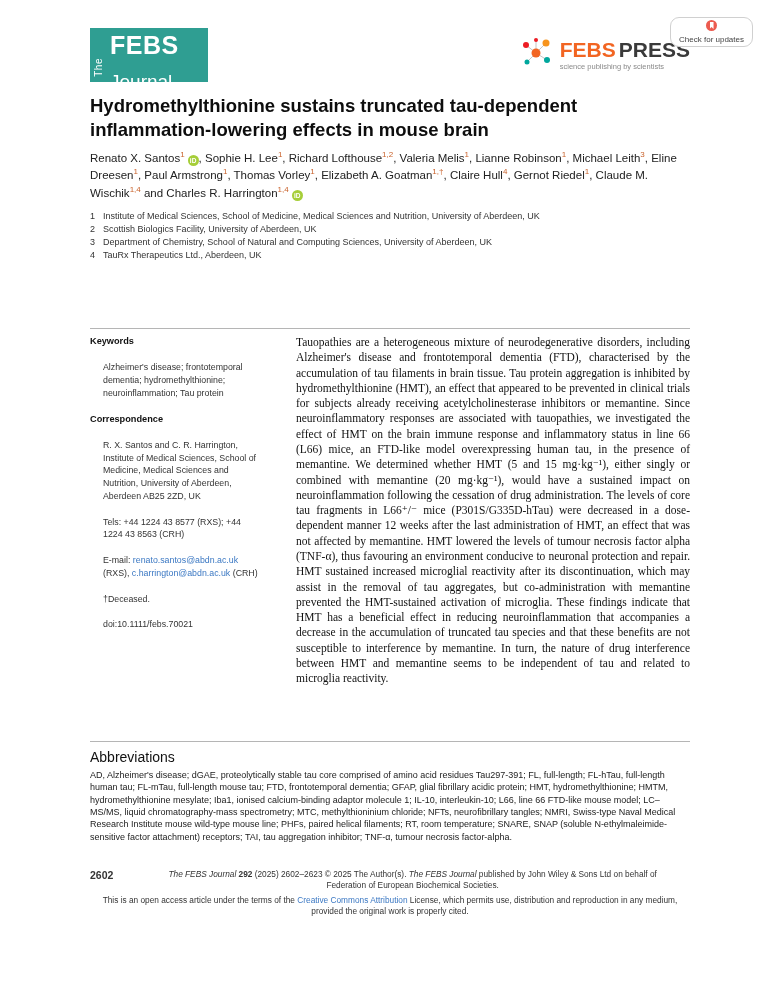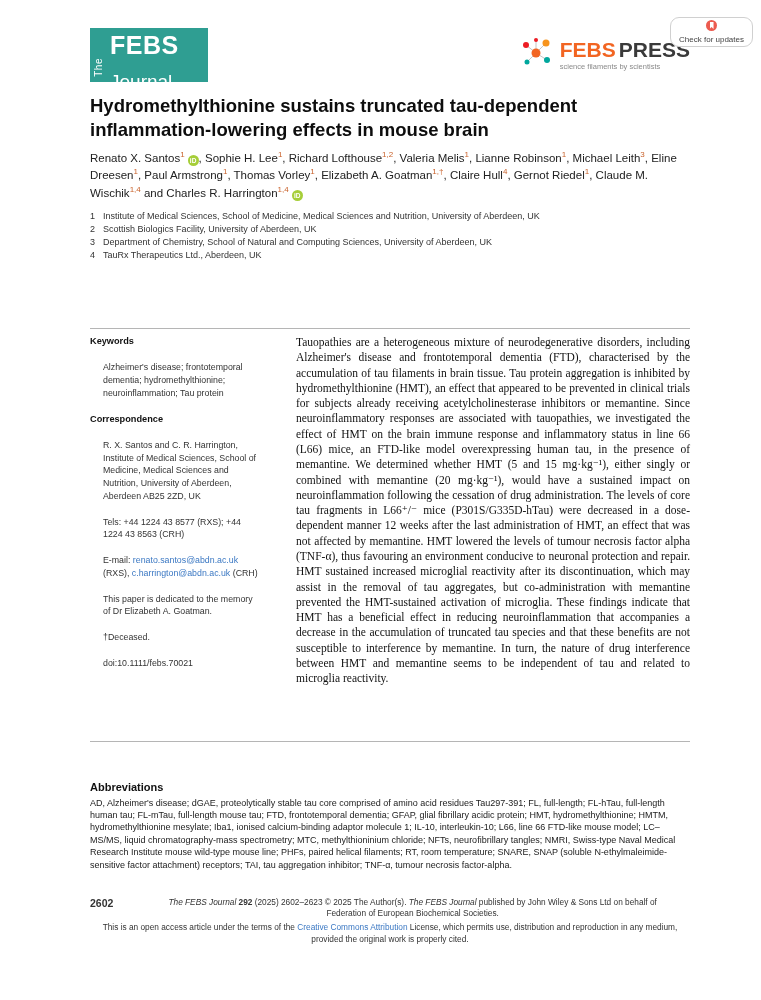--- a/index.html
+++ b/index.html
@@ -62,21 +62,21 @@
   .sb-p { margin: 13px; }
   .link { color: #3b78c3; text-decoration: none; cursor: pointer; }
 
   .abstract {
     flex: 1; font-family: "Liberation Serif", "DejaVu Serif", serif;
     font-size: 11.5px; line-height: 1.33; text-align: justify; color: #111;
   }
 
   
   .abbrev { padding-top: 6px; font-size: 9px; line-height: 1.38; color: #222; }
-  .abbrev-title { font-weight: bold; font-size: 11px; margin-bottom: 2px; color: #111; margin-top: 32px; }
+  .abbrev-title { font-weight: normal; font-size: 14px; margin-bottom: 2px; color: #111; }
 
   
   .footer { margin-top: 26px; font-size: 8.3px; color: #333; }
   .footer-top { display: flex; align-items: flex-start; }
   .page-num { font-weight: bold; font-size: 10.5px; margin-right: 22px; flex-shrink: 0; }
   .footer-center { flex: 1; text-align: center; max-width: 500px; margin: 0 auto; line-height: 1.35; }
   .footer-oa { text-align: center; margin-top: 3px; line-height: 1.35; }
   .it { font-style: italic; }
   .b { font-weight: bold; text-align: center; }
 </style>
@@ -113,21 +113,21 @@
           <circle cx="27" cy="7" r="3.5" fill="#f7941d"></circle>
           <circle cx="28" cy="24" r="3" fill="#00a79d"></circle>
           <circle cx="8" cy="26" r="2.5" fill="#00a79d"></circle>
           <circle cx="17" cy="4" r="2" fill="#ed1c24"></circle>
         </svg>
       </span>
       <div>
         <div class="press-name">
           <span class="press-febs">FEBS</span><span class="press-press">PRESS</span>
         </div>
-        <div class="press-tagline">science filaments by scientists</div>
+        <div class="press-tagline">science publishing by scientists</div>
       </div>
     </div>
   </div>
 
   <h1 class="title">Hydromethylthionine sustains truncated tau-dependent inflammation-lowering effects in mouse brain</h1>
 
   <div class="authors" id="authors"><span>Renato X. Santos<sup>1</sup><span class="orcid">iD</span></span>, <span>Sophie H. Lee<sup>1</sup></span>, <span>Richard Lofthouse<sup>1,2</sup></span>, <span>Valeria Melis<sup>1</sup></span>, <span>Lianne Robinson<sup>1</sup></span>, <span>Michael Leith<sup>3</sup></span>, <span>Eline Dreesen<sup>1</sup></span>, <span>Paul Armstrong<sup>1</sup></span>, <span>Thomas Vorley<sup>1</sup></span>, <span>Elizabeth A. Goatman<sup>1,†</sup></span>, <span>Claire Hull<sup>4</sup></span>, <span>Gernot Riedel<sup>1</sup></span>, <span>Claude M. Wischik<sup>1,4</sup></span> <span>and Charles R. Harrington<sup>1,4</sup><span class="orcid">iD</span></span></div>
 
   <div class="affiliations" id="affiliations">
       <div class="aff-row">
@@ -156,23 +156,20 @@
         <div class="sb-head">Keywords</div>
         <p class="sb-p">Alzheimer's disease; frontotemporal dementia; hydromethylthionine; neuroinflammation; Tau protein</p>
       </div>
       <div class="sb-block">
         <div class="sb-head">Correspondence</div>
         <p class="sb-p">R. X. Santos and C. R. Harrington, Institute of Medical Sciences, School of Medicine, Medical Sciences and Nutrition, University of Aberdeen, Aberdeen AB25 2ZD, UK</p>
         <p class="sb-p">Tels: +44 1224 43 8577 (RXS); +44 1224 43 8563 (CRH)</p>
         <p class="sb-p"><span>E-mail: </span><a class="link">renato.santos@abdn.ac.uk</a><span> (RXS), </span><a class="link">c.harrington@abdn.ac.uk</a><span> (CRH)</span></p>
       </div>
       <div class="sb-block">
-        <p class="sb-p">This paper is dedicated to the memory of Dr Elizabeth A. Goatman.</p>
-      </div>
-      <div class="sb-block">
         <p class="sb-p">†Deceased.</p>
       </div>
       <div class="sb-block">
         <p class="sb-p">doi:10.1111/febs.70021</p>
       </div>
     </div>
     <div class="abstract">Tauopathies are a heterogeneous mixture of neurodegenerative disorders, including Alzheimer's disease and frontotemporal dementia (FTD), characterised by the accumulation of tau filaments in brain tissue. Tau protein aggregation is inhibited by hydromethylthionine (HMT), an effect that appeared to be prevented in clinical trials for subjects already receiving acetylcholinesterase inhibitors or memantine. Since neuroinflammatory responses are associated with tauopathies, we investigated the effect of HMT on the brain immune response and inflammatory status in line 66 (L66) mice, an FTD-like model overexpressing human tau, in the presence of memantine. We determined whether HMT (5 and 15 mg·kg⁻¹), either singly or combined with memantine (20 mg·kg⁻¹), would have a sustained impact on neuroinflammation following the cessation of drug administration. The levels of core tau fragments in L66⁺/⁻ mice (P301S/G335D-hTau) were decreased in a dose-dependent manner 12 weeks after the last administration of HMT, an effect that was not affected by memantine. HMT lowered the levels of tumour necrosis factor alpha (TNF-α), thus favouring an environment conducive to neuronal protection and repair. HMT sustained increased microglial reactivity after its discontinuation, which may assist in the removal of tau aggregates, but co-administration with memantine prevented the HMT-sustained activation of microglia. These findings indicate that HMT has a beneficial effect in reducing neuroinflammation that accompanies a decrease in the accumulation of truncated tau species and that these benefits are not susceptible to interference by memantine. In turn, the nature of drug interference between HMT and memantine seems to be independent of tau and related to microglia reactivity.</div>
   </div>
 
   <hr class="rule hr2">

